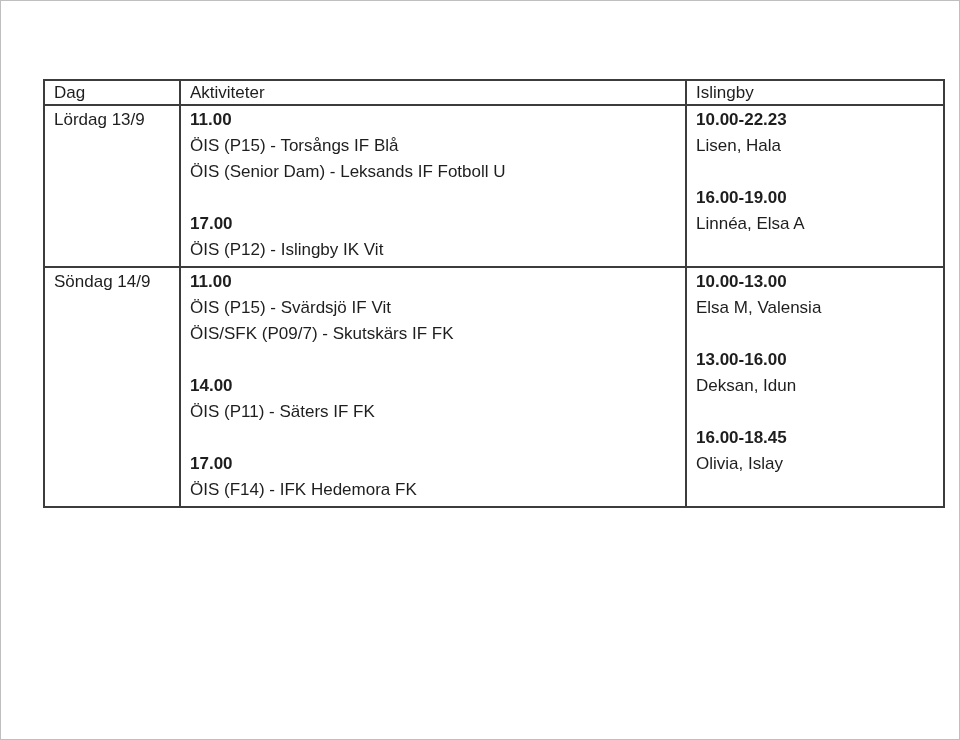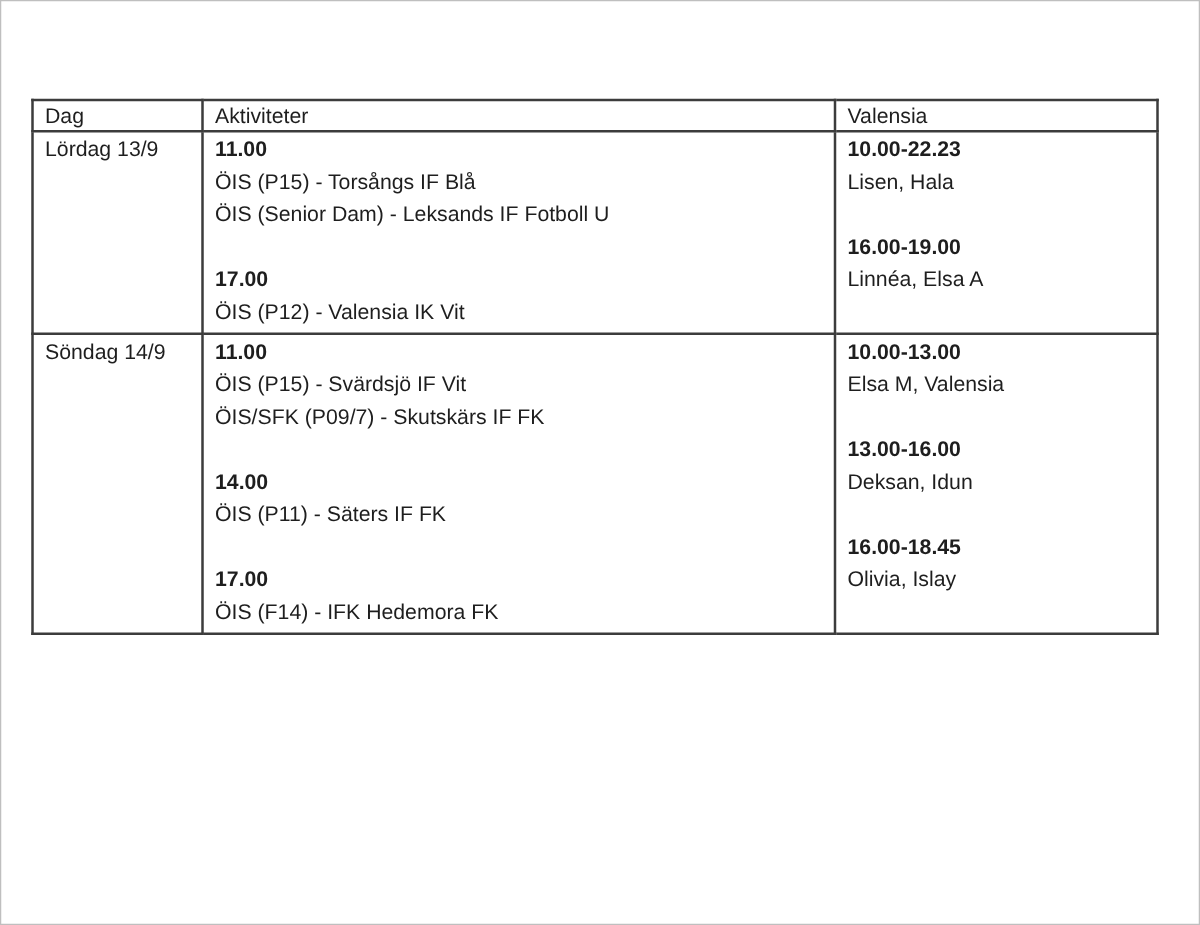--- a/index.html
+++ b/index.html
@@ -11,21 +11,21 @@
   .canvas {
     position: relative;
     width: 958px;
     height: 738px;
     border: 1px solid #bfbfbf;
     box-sizing: content-box;
     background: #ffffff;
   }
   table.schedule {
     position: absolute;
-    left: 24px;
+    left: 42px;
     top: 78px;
     width: 900px;
     border-collapse: collapse;
     table-layout: fixed;
   }
   table.schedule th,
   table.schedule td {
     border: 2px solid #3c3c3c;
     vertical-align: top;
     text-align: left;
@@ -53,33 +53,33 @@
   <table class="schedule">
     <colgroup>
       <col style="width:136px">
       <col style="width:506px">
       <col style="width:258px">
     </colgroup>
     <thead>
       <tr>
         <th>Dag</th>
         <th>Aktiviteter</th>
-        <th>Valensia</th>
+        <th>Islingby</th>
       </tr>
     </thead>
     <tbody id="rows">
         <tr>
           <td>Lördag 13/9</td>
           <td>
             <div class="line bold">11.00</div>
             <div class="line">ÖIS (P15) - Torsångs IF Blå</div>
             <div class="line">ÖIS (Senior Dam) - Leksands IF Fotboll U</div>
             <div class="line">&nbsp;</div>
             <div class="line bold">17.00</div>
-            <div class="line">ÖIS (P12) - Valensia IK Vit</div>
+            <div class="line">ÖIS (P12) - Islingby IK Vit</div>
           </td>
           <td>
             <div class="line bold">10.00-22.23</div>
             <div class="line">Lisen, Hala</div>
             <div class="line">&nbsp;</div>
             <div class="line bold">16.00-19.00</div>
             <div class="line">Linnéa, Elsa A</div>
           </td>
         </tr>
         <tr>

